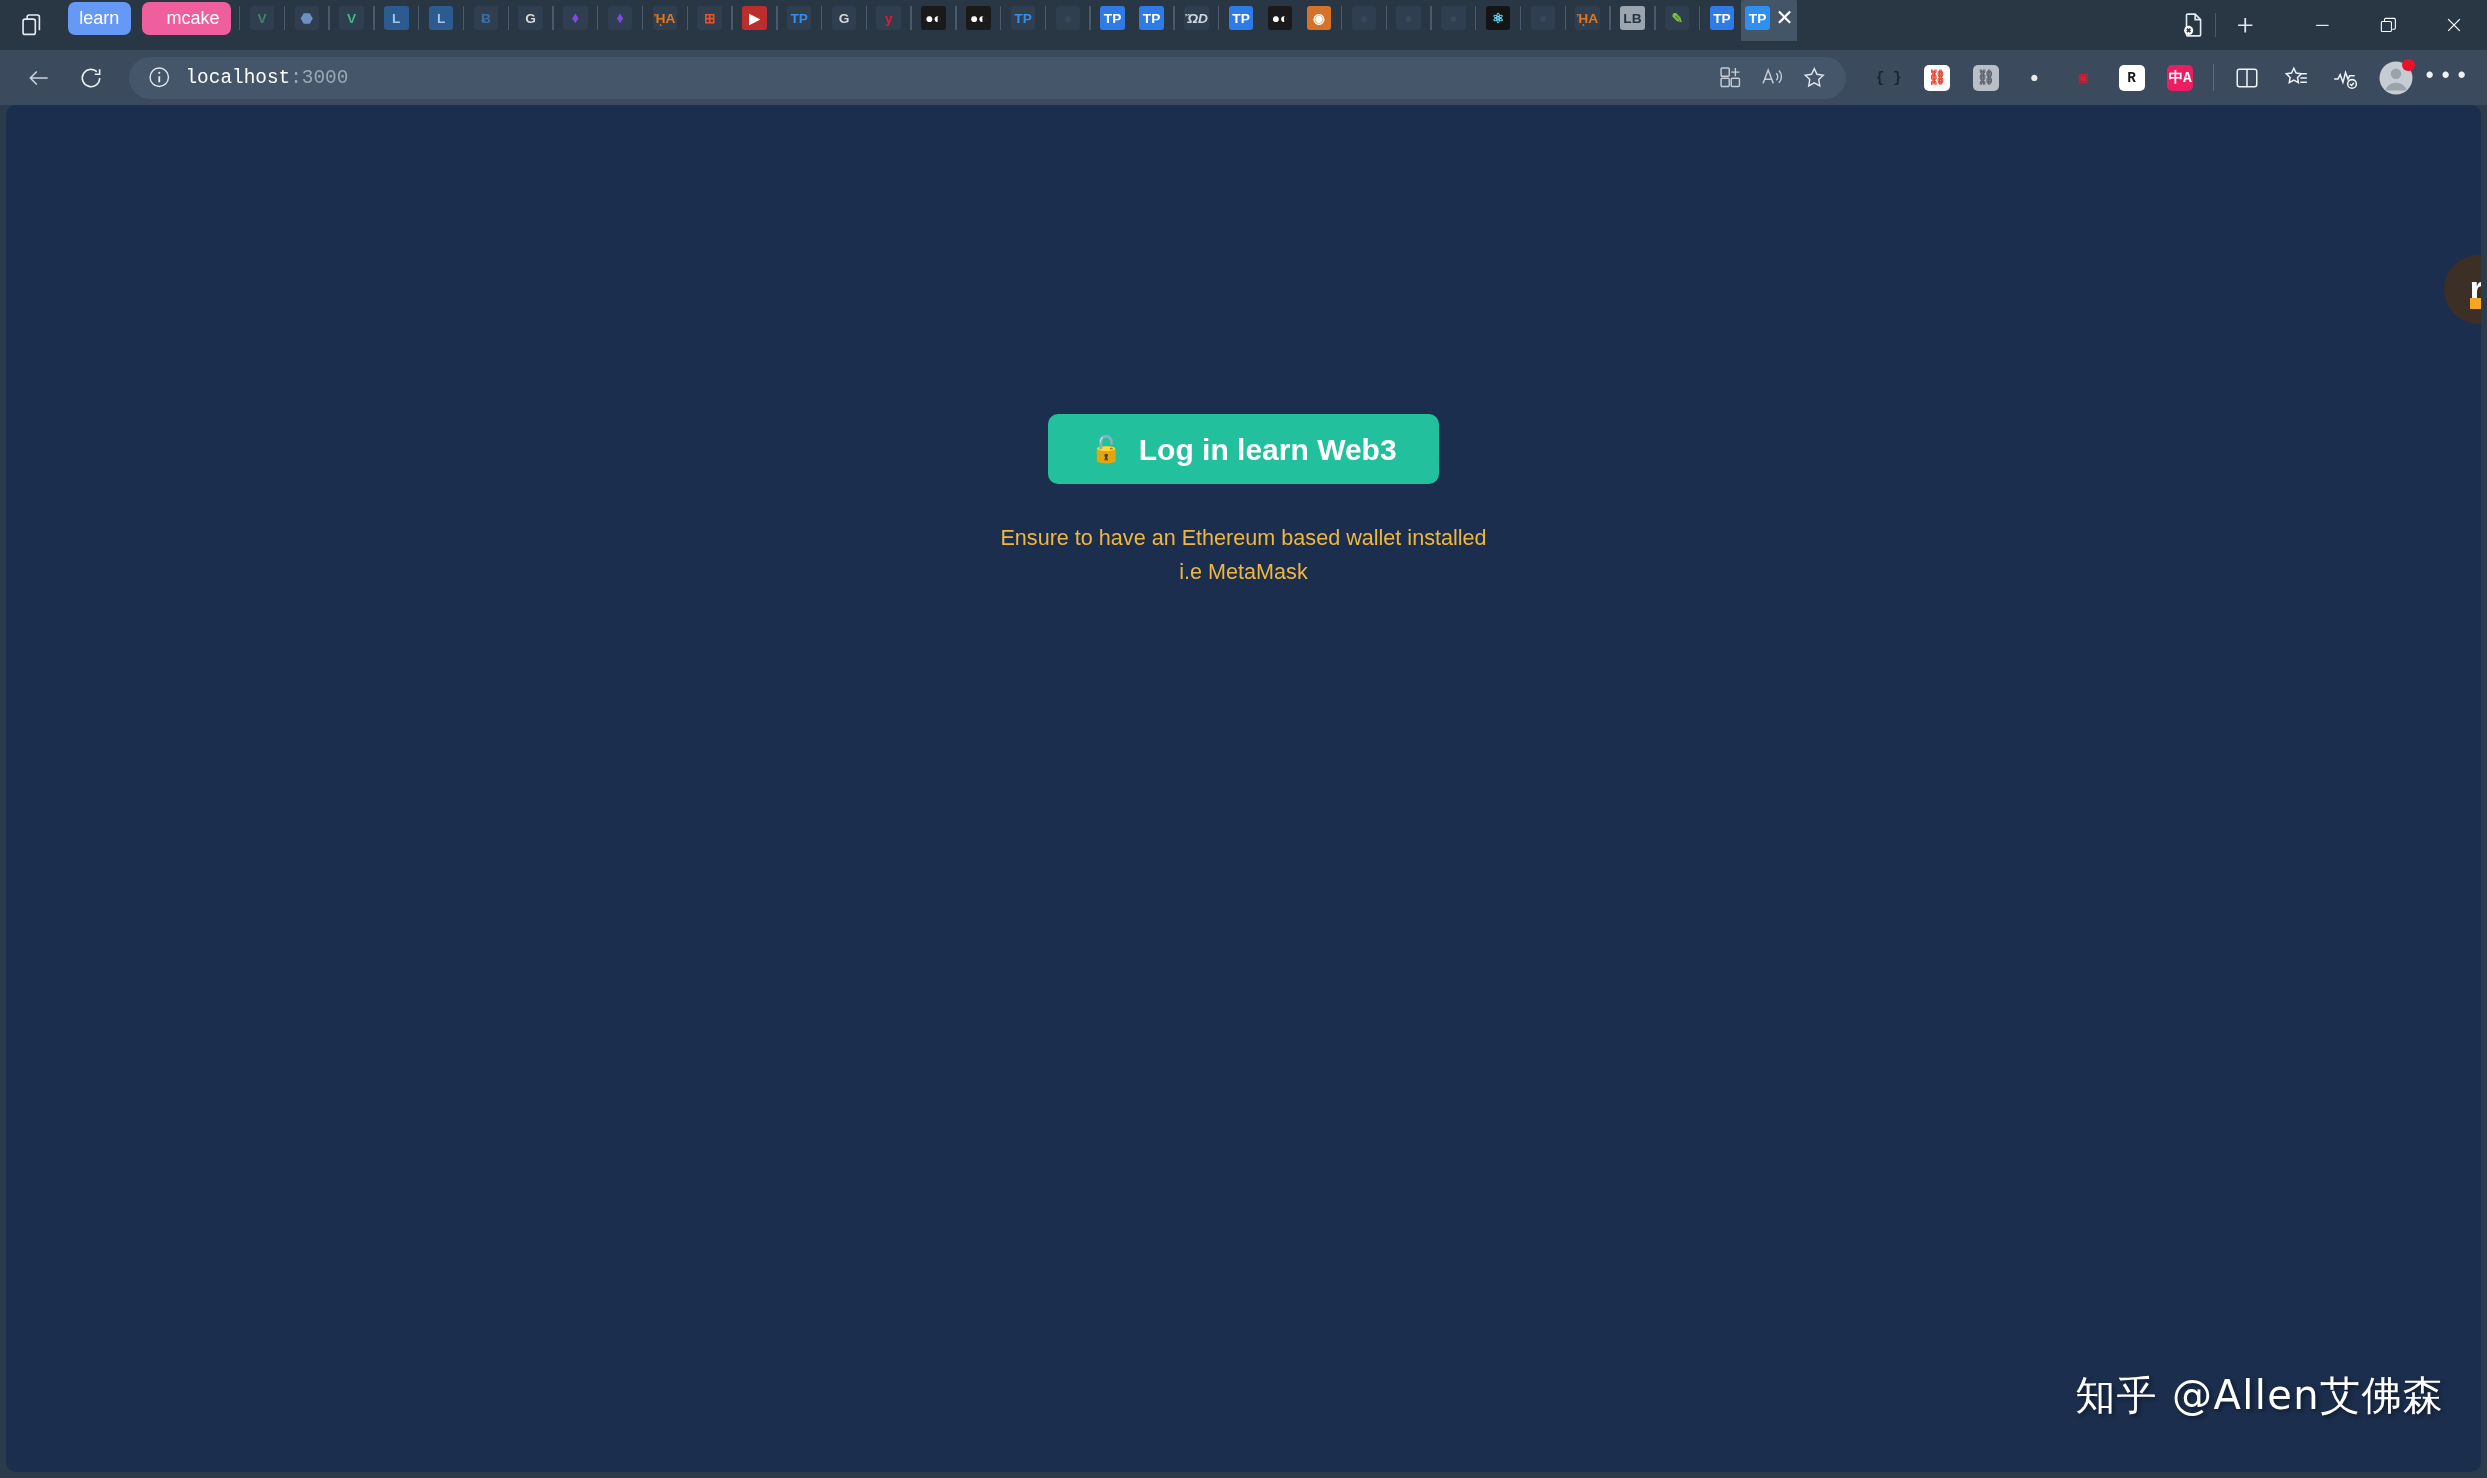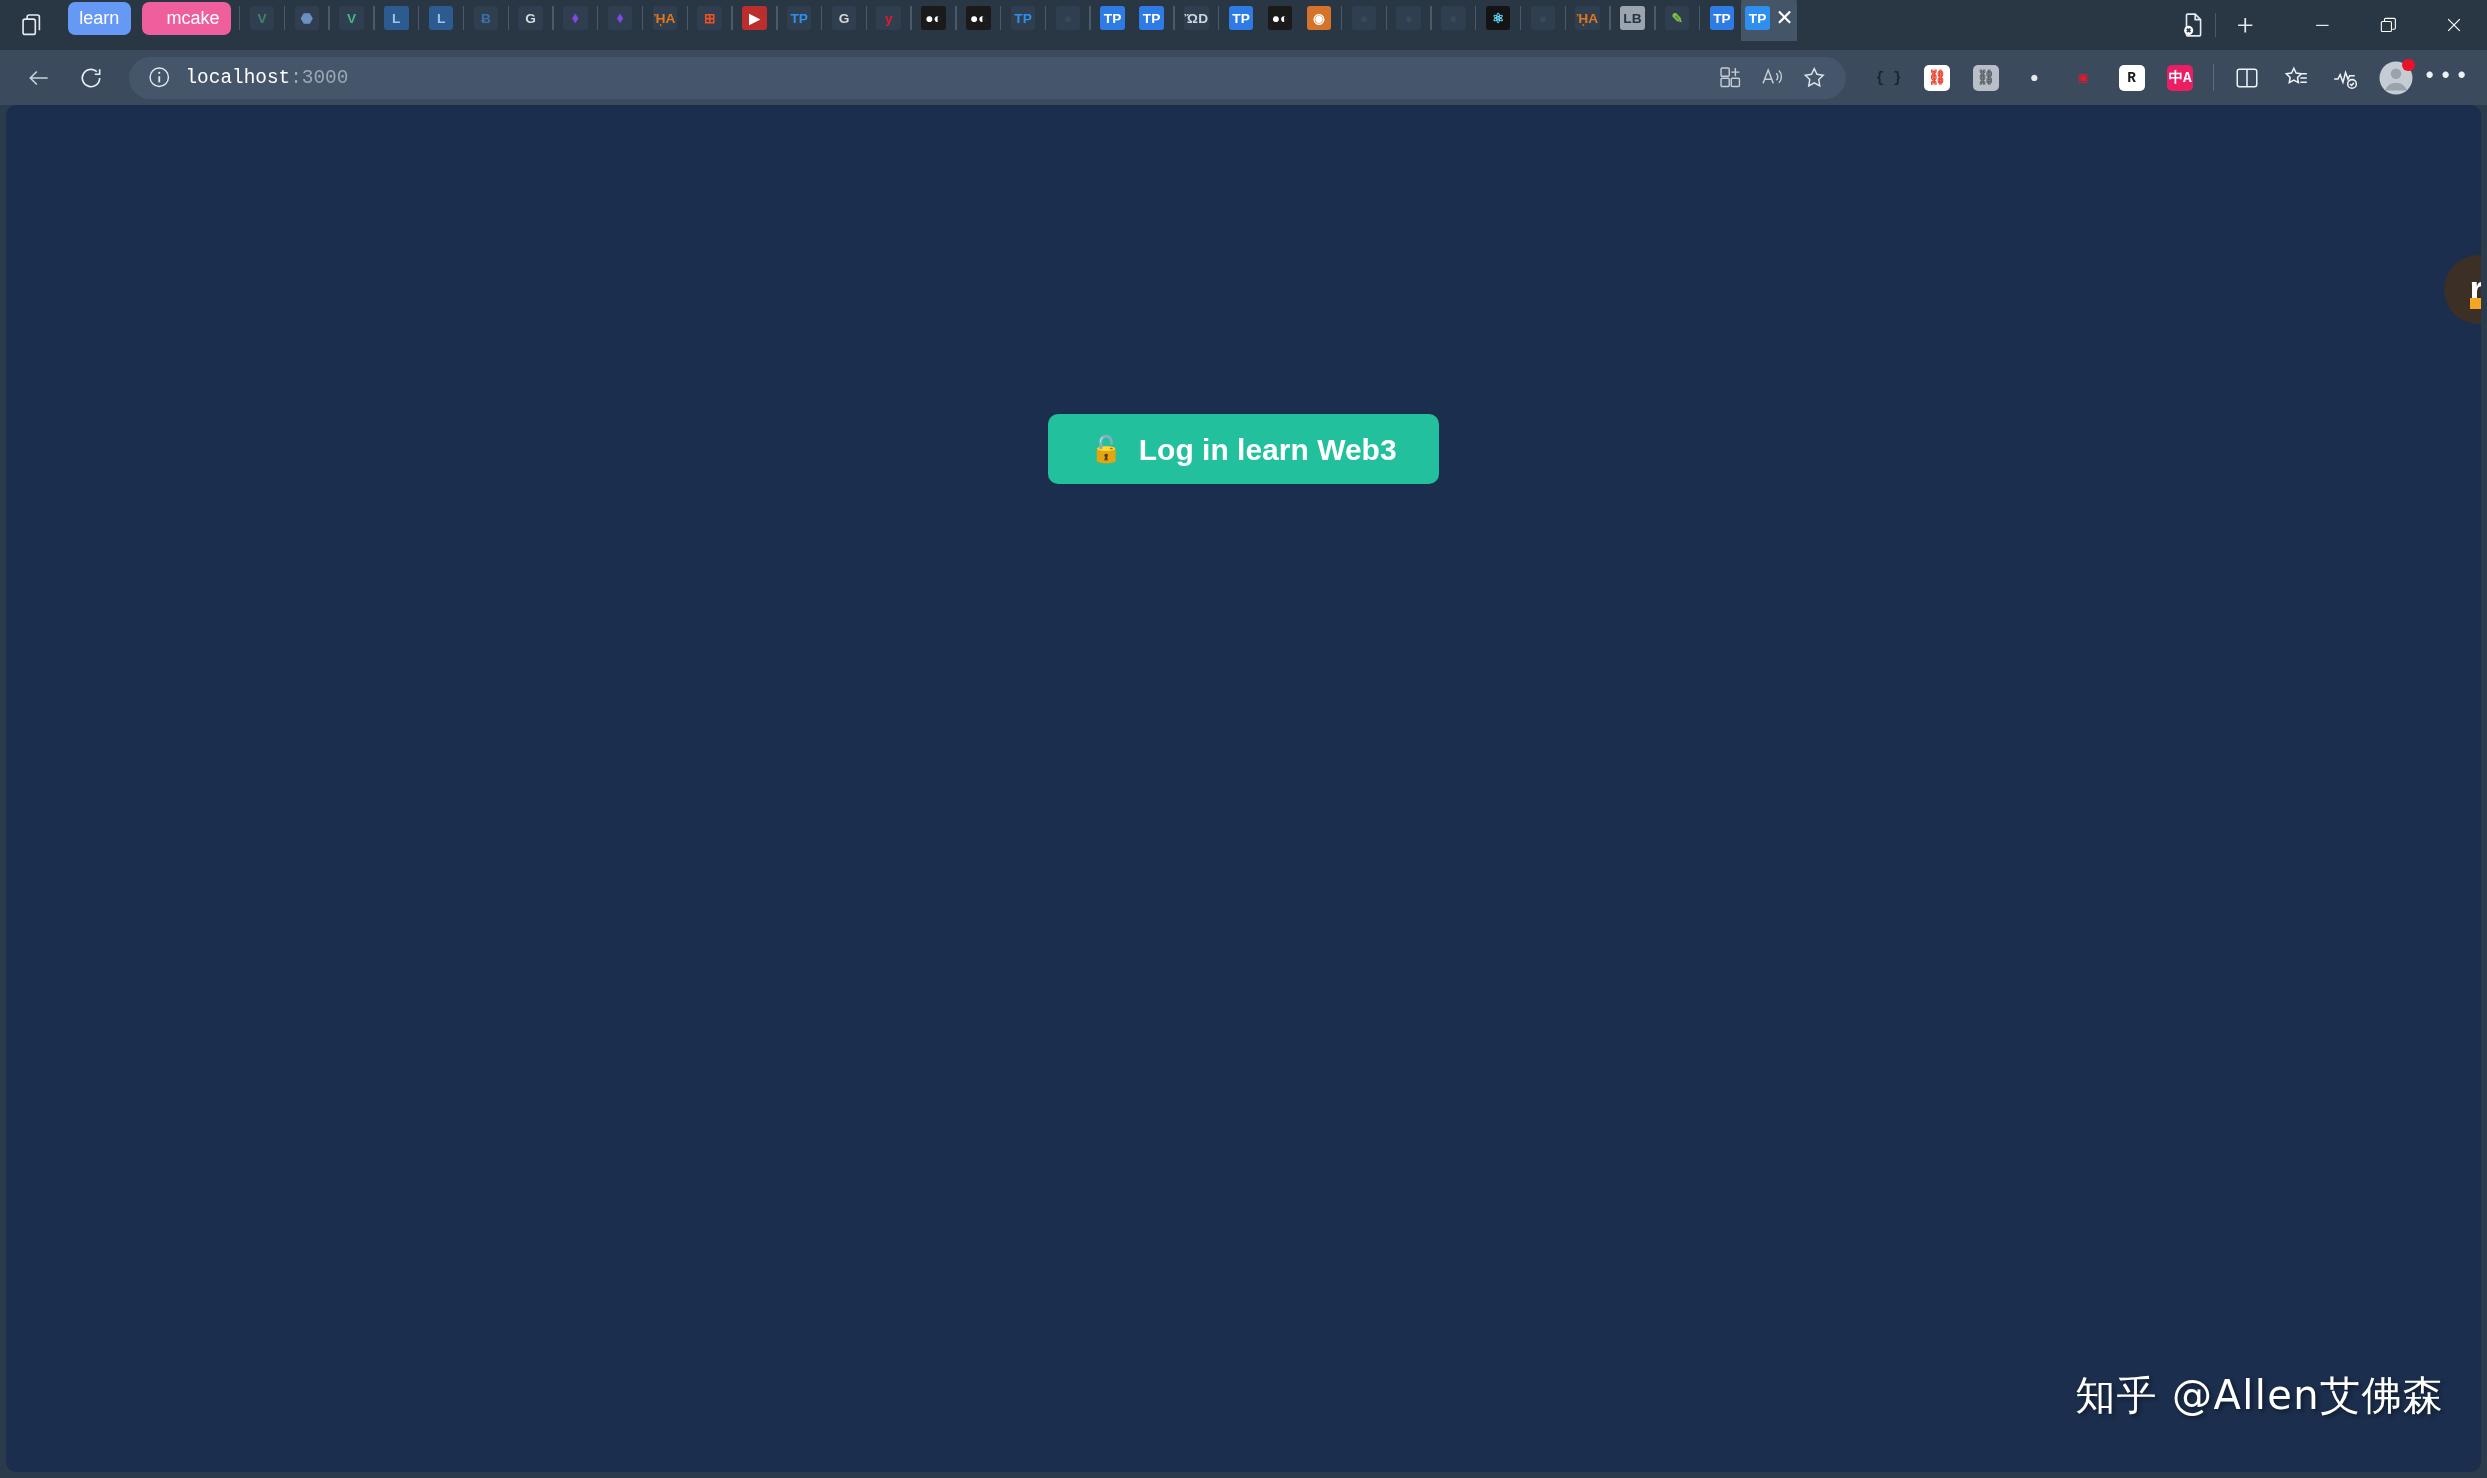--- a/index.html
+++ b/index.html
@@ -475,21 +475,21 @@
         </div>
         <div class="tab-sep"></div>
         <div class="tab-item">
           <div class="tab-favicon" style="background: rgb(47, 123, 229); color: rgb(255, 255, 255);">TP</div>
         </div>
         <div class="tab-item">
           <div class="tab-favicon" style="background: rgb(47, 123, 229); color: rgb(255, 255, 255);">TP</div>
         </div>
         <div class="tab-sep"></div>
         <div class="tab-item">
-          <div class="tab-favicon" style="background: rgb(47, 63, 80); color: rgb(207, 214, 221);">ὬD</div>
+          <div class="tab-favicon" style="background: rgb(47, 63, 80); color: rgb(207, 214, 221); font-style: italic;">ὬD</div>
         </div>
         <div class="tab-sep"></div>
         <div class="tab-item">
           <div class="tab-favicon" style="background: rgb(47, 123, 229); color: rgb(255, 255, 255);">TP</div>
         </div>
         <div class="tab-item">
           <div class="tab-favicon" style="background: rgb(26, 26, 26); color: rgb(255, 255, 255);">●◐</div>
         </div>
         <div class="tab-item">
           <div class="tab-favicon" style="background: rgb(214, 115, 43); color: rgb(255, 255, 255);">◉</div>
@@ -686,20 +686,24 @@
 
   <div class="viewport-wrap">
     <div class="page">
 
       <div class="login-block">
         <button class="web3-btn">
           <span class="lock-emoji">🔓</span>
           <span>Log in learn Web3</span>
         </button>
 
+        <div class="hint-text">
+          <div>Ensure to have an Ethereum based wallet installed</div>
+          <div>i.e MetaMask</div>
+        </div>
       </div>
 
       <div class="edge-widget">
         <span class="r-mark">r</span>
       </div>
 
       <div class="watermark">知乎 @Allen艾佛森</div>
     </div>
   </div>
 

